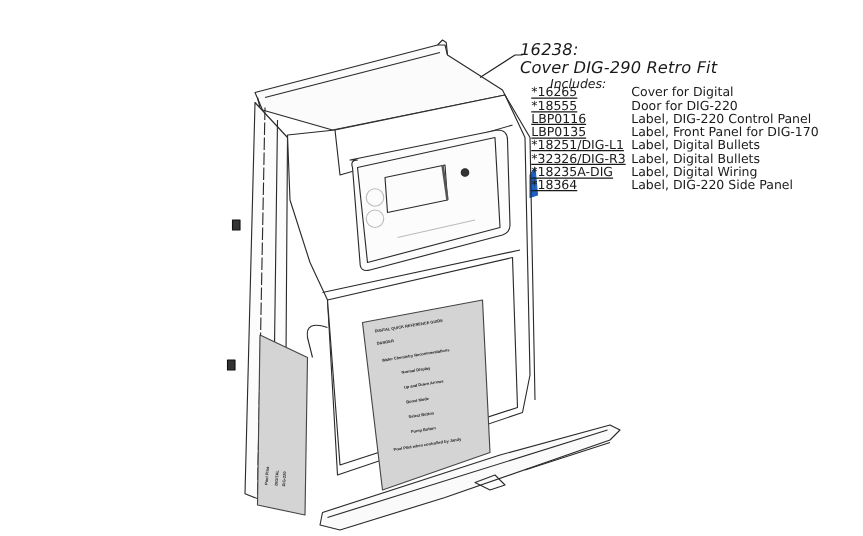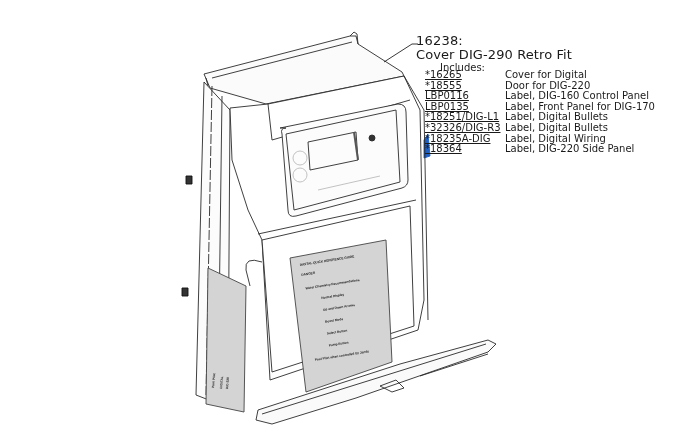--- a/index.html
+++ b/index.html
@@ -1,19 +1,19 @@
 <!DOCTYPE html>
 <html><head>
   <meta charset="utf-8">
   <style>
     html, body { margin: 0; padding: 0; background: #ffffff; }
     body { width: 690px; height: 429px; position: relative; overflow: hidden;
            font-family: "DejaVu Sans", sans-serif; color: #1a1a1a; }
     #drawing { position: absolute; left: 0; top: 0; width: 690px; height: 429px; }
-    .callout { position: absolute; left: 416px; top: 34px; }
+    .callout { position: absolute; left: 416px; top: 34px; font-style: italic; }
     .callout .num { font-size: 13px; line-height: 14px; letter-spacing: 0.2px; }
     .callout .title { font-size: 13px; line-height: 14px; letter-spacing: 0.1px; }
     .callout .inc { font-size: 10px; line-height: 11px; margin-left: 24px; }
     .parts { position: absolute; left: 425px; top: 70px; font-size: 10px; line-height: 10.6px; }
     .part-row { display: flex; white-space: nowrap; }
     .part-row .pn { width: 80px; text-decoration: underline; }
     .part-row .desc { }
     .label-text { font-family: "Liberation Sans", sans-serif; font-size: 3.2px; font-weight: bold; fill: #222; }
   </style>
 </head>
@@ -97,21 +97,21 @@
   <div class="part-row">
       <span class="pn">*16265</span>
       <span class="desc">Cover for Digital</span>
     </div>
   <div class="part-row">
       <span class="pn">*18555</span>
       <span class="desc">Door for DIG-220</span>
     </div>
   <div class="part-row">
       <span class="pn">  LBP0116</span>
-      <span class="desc">Label, DIG-160 Control Panel</span>
+      <span class="desc">Label, DIG-220 Control Panel</span>
     </div>
   <div class="part-row">
       <span class="pn">  LBP0135</span>
       <span class="desc">Label, Front Panel for DIG-170</span>
     </div>
   <div class="part-row">
       <span class="pn">*18251/DIG-L1</span>
       <span class="desc">Label, Digital Bullets</span>
     </div>
   <div class="part-row">

